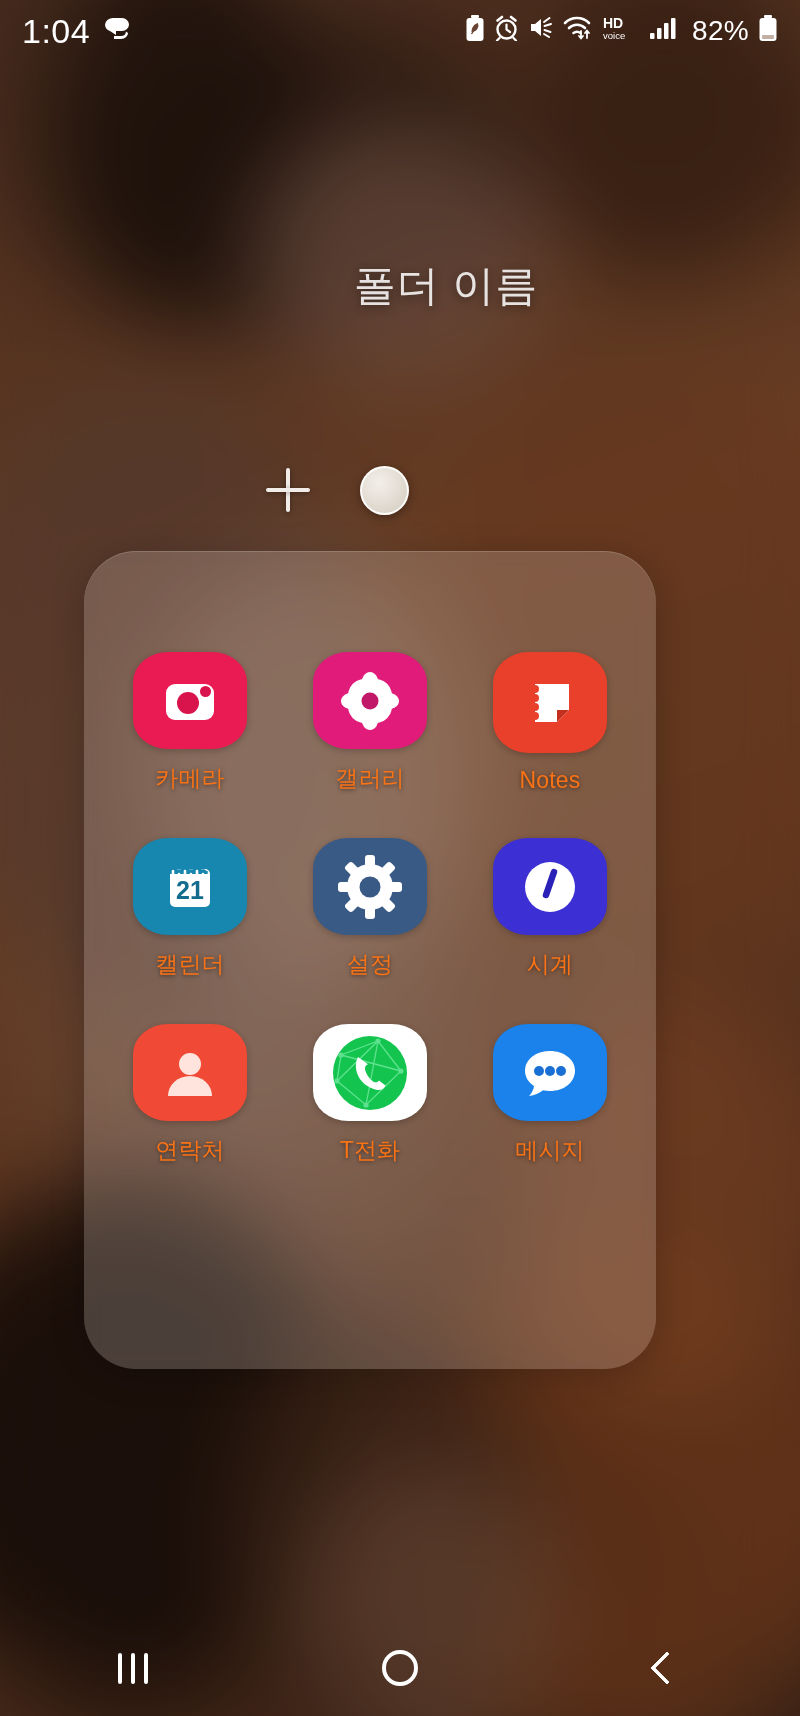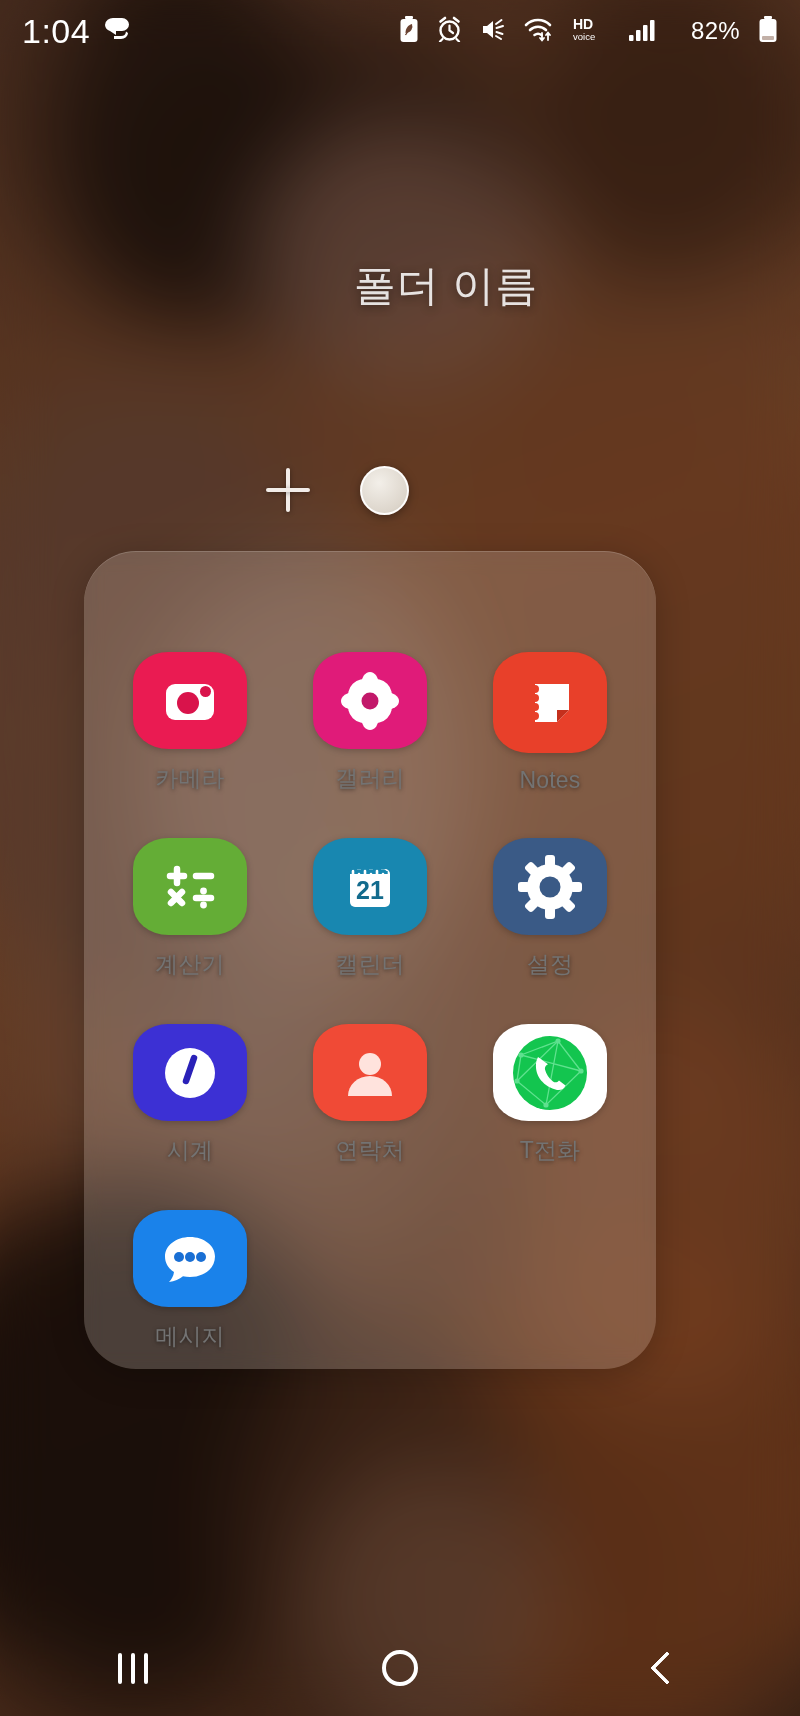--- a/index.html
+++ b/index.html
@@ -44,23 +44,23 @@
   #wall-dim { position:absolute; inset:0; background:rgba(20,10,6,.18); }
 
   
   #status-bar {
     position:absolute; left:0; top:0; width:800px; height:62px;
     display:flex; align-items:center; justify-content:space-between;
     padding:0 22px; color:#fff; z-index:20;
   }
   .sb-left { display:flex; align-items:center; gap:12px; }
   #clock { font-size:34px; letter-spacing:.5px; font-weight:400; line-height:1; }
-  .sb-right { display:flex; align-items:center; gap:18px; }
+  .sb-right { display:flex; gap:9px; }
   .sb-icon { display:block; }
-  #battery-pct { font-size:24px; font-weight:400; letter-spacing:.3px; margin-left:15px; }
+  #battery-pct { font-size:28px; font-weight:400; letter-spacing:.3px; margin-left:4px; }
 
   
   #folder-title {
     position:absolute; left:0; top:258px; width:800px;
     text-align:center; color:rgba(255,255,255,.86);
     font-size:42px; font-weight:400; letter-spacing:1px;
     text-shadow:0 2px 10px rgba(0,0,0,.45);
     z-index:16;
     margin-left:46px;
   }
@@ -107,21 +107,21 @@
     display:flex; flex-direction:column; align-items:center; cursor:pointer;
   }
   .app-icon {
     width:114px; height:114px; border-radius:32px;
     position:relative; display:flex; align-items:center; justify-content:center;
     box-shadow:0 2px 7px rgba(0,0,0,.22);
     margin-top:44px;
   }
   .app-icon.squircle { border-radius:31%; }
   .app-label {
-    margin-top:14px; font-size:23px; color:#737373; font-weight:400;
+    margin-top:14px; font-size:23px; color:#f97316; font-weight:400;
     letter-spacing:.2px; text-shadow:0 1px 4px rgba(0,0,0,.55);
     white-space:nowrap;
   }
 
   
   #nav-bar {
     position:absolute; left:0; bottom:0; width:800px; height:96px;
     display:flex; align-items:center; justify-content:space-around;
     z-index:20;
   }
@@ -278,35 +278,20 @@
               <circle cx="22" cy="23" r="4"></circle>
                 <circle cx="22" cy="32" r="4"></circle>
               <circle cx="22" cy="41" r="4"></circle>
                 <circle cx="22" cy="50" r="4"></circle>
             </g>
           </svg>
         </div>
         <div class="app-label">Notes</div>
       </div>
 
-      <div class="app-cell">
-        <div class="app-icon squircle" style="background:#64ad36">
-          <svg width="78" height="78" viewBox="0 0 78 78">
-            <g stroke="#fff" stroke-width="6.5" stroke-linecap="round">
-              <path d="M19 28 L33 28 M26 21 L26 35"></path>
-              <path d="M45 28 L60 28"></path>
-              <path d="M20 44 L31 55 M31 44 L20 55"></path>
-              <path d="M45 50 L60 50"></path>
-            </g>
-            <circle cx="52.5" cy="43" r="3.4" fill="#fff"></circle>
-            <circle cx="52.5" cy="57" r="3.4" fill="#fff"></circle>
-          </svg>
-        </div>
-        <div class="app-label">계산기</div>
-      </div>
 
       <div class="app-cell">
         <div class="app-icon squircle" style="background:#1887b0">
           <svg width="74" height="74" viewBox="0 0 74 74">
             <rect x="17" y="19" width="40" height="38" rx="5" fill="#fff"></rect>
             <path d="M17 24 L17 21 A3 3 0 0 1 23 21 L23 24 A3 3 0 0 1 29 24 L29 21 A3 3 0 0 1 35 21 L35 24
                      A3 3 0 0 1 41 24 L41 21 A3 3 0 0 1 47 21 L47 24 A3 3 0 0 1 53 24 L53 21" fill="none" stroke="#1887b0" stroke-width="3.4"></path>
             <text x="37" y="49" text-anchor="middle" font-family="Liberation Sans, sans-serif" font-size="25" font-weight="bold" fill="#136b8d">21</text>
           </svg>
         </div>

